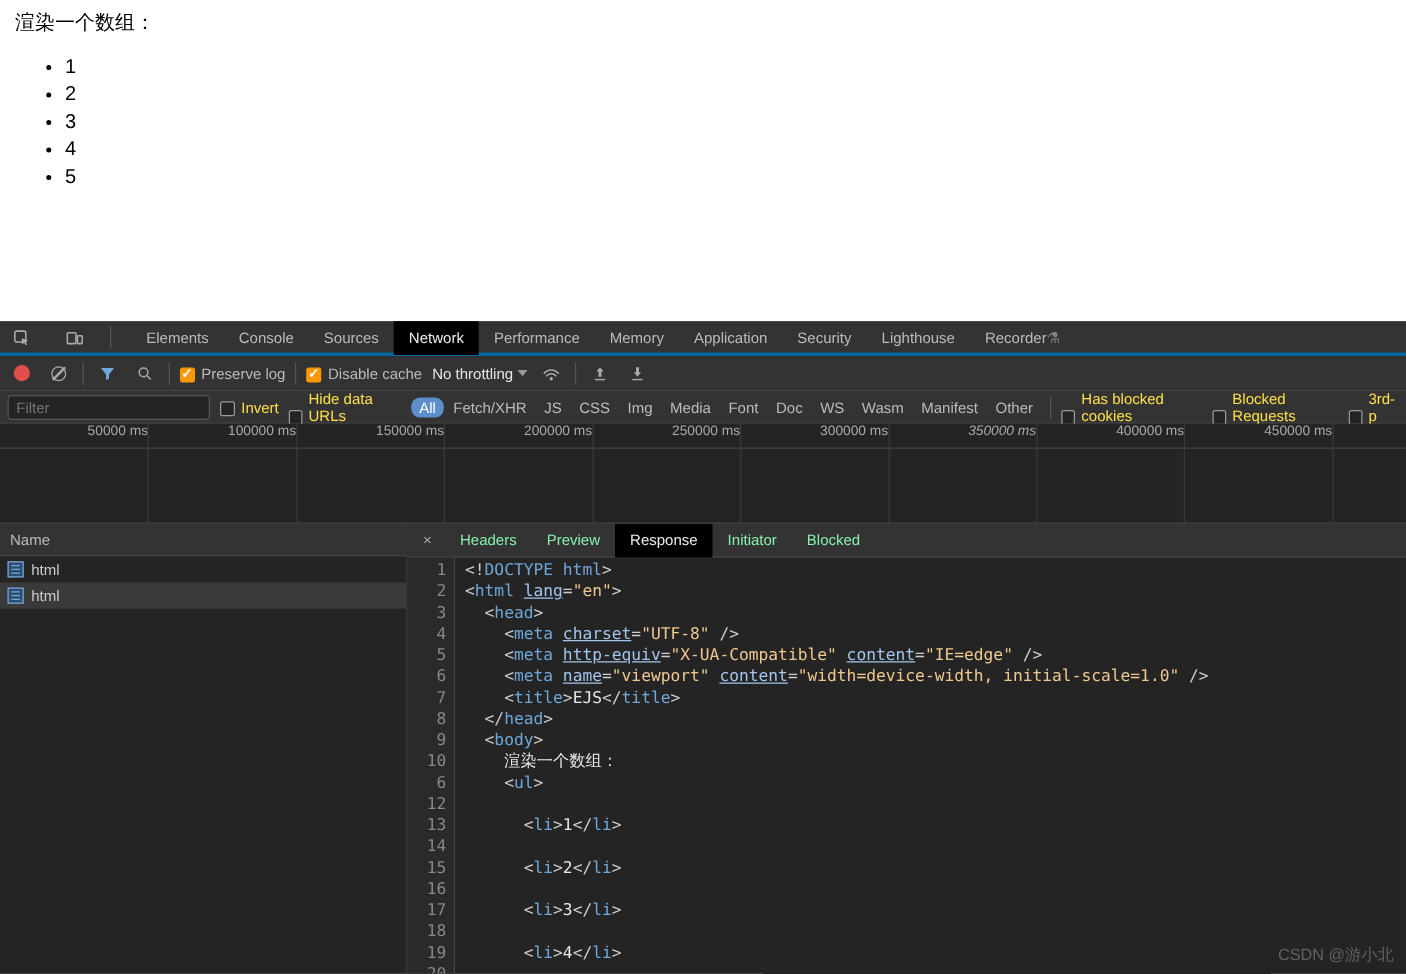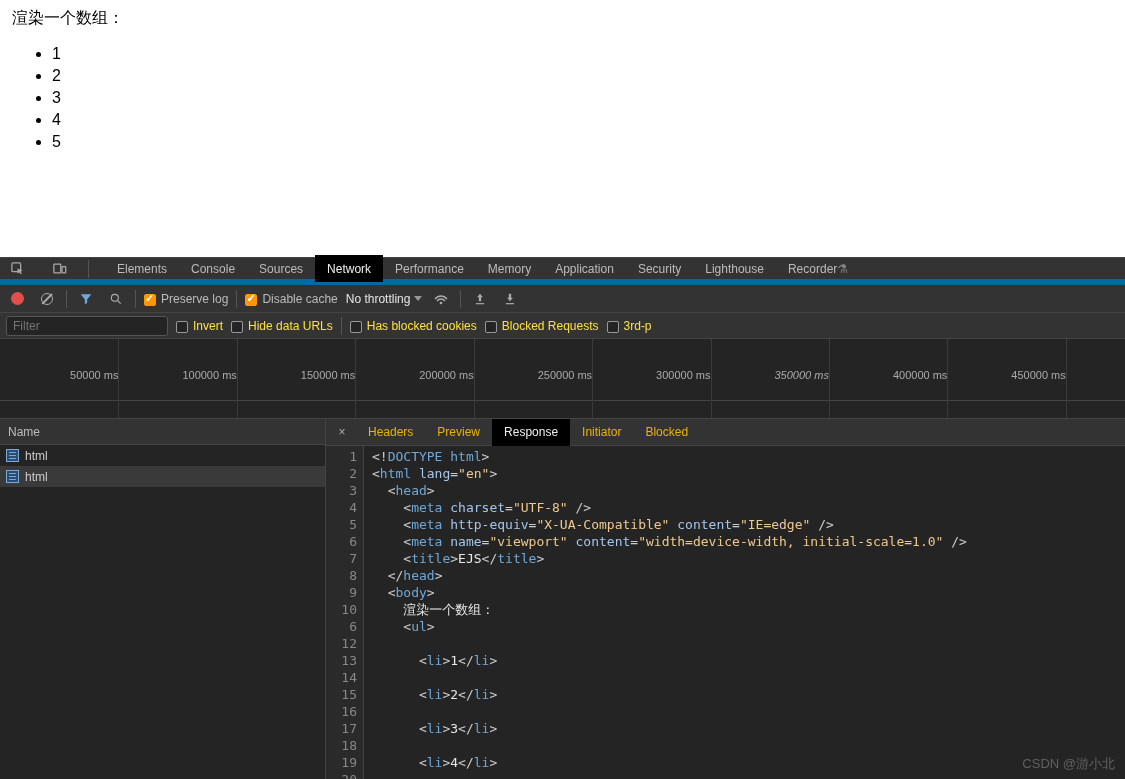--- a/index.html
+++ b/index.html
@@ -30,21 +30,21 @@
     color: #bbb;
     border-top: 1px solid #444;
     font-size: 12px;
     min-height: 0;
   }
   .dt-tabs {
     display: flex;
     align-items: center;
     height: 27px;
     background: #333;
-    border-bottom: 6px solid #0369a1;
+    border-bottom: 3px solid #0369a1;
     gap: 16px;
     padding: 0 4px;
     text-align: center;
   }
   .dt-tabs .icon-btn {
     width: 26px; height: 26px;
     display: flex; align-items: center; justify-content: center;
     color: #aaa;
   }
   .dt-tab {
@@ -95,21 +95,21 @@
   .pill {
     padding:1px 6px;border-radius:7px;color:#bbb;cursor:pointer;
   }
   .pill.active { background:#5d8fcc;color:#fff; }
   .filter-bar .chk .box{background:#242424;}
   .filter-bar .label{color:#fde047;}
 
   .timeline {
     height: 80px;background:#242424;border-bottom:1px solid #444;position:relative;
   }
-  .tl-marks{position:relative;height:32px;border-bottom:1px solid #444;margin-top:30px;}
+  .tl-marks{position:relative;height:20px;border-bottom:1px solid #444;}
   .tl-mark{position:absolute;top:0;font-size:11px;color:#aaa;text-align:right;transform:translateX(-100%);}
   .tl-grid{position:absolute;top:0;bottom:0;width:1px;background:#3a3a3a;}
 
   .net-body{flex:1;display:flex;min-height:0;}
   .req-list{
     width:326px;background:#242424;border-right:1px solid #444;display:flex;flex-direction:column;
   }
   .req-header{
     height:26px;display:flex;align-items:center;padding:0 8px;
     background:#333;border-bottom:1px solid #444;color:#bbb;
@@ -124,34 +124,34 @@
     position:relative;
   }
   .doc-icon::after{content:"";position:absolute;top:2px;left:2px;right:2px;height:1px;background:#7aa7d6;box-shadow:0 3px 0 #7aa7d6,0 6px 0 #7aa7d6;}
 
   .detail{flex:1;display:flex;flex-direction:column;background:#242424;min-width:0;}
   .detail-tabs{
     height:27px;display:flex;align-items:center;background:#333;
     border-bottom:1px solid #444;padding:0 4px;gap:2px;
   }
   .close-x{width:24px;text-align:center;color:#aaa;cursor:pointer;}
-  .d-tab{padding:0 12px;height:27px;display:flex;align-items:center;color:#eab308;cursor:pointer;}
+  .d-tab{padding:0 12px;height:27px;display:flex;align-items:center;color:#86efac;cursor:pointer;}
   .d-tab.active{background:#000;color:#eee;}
 
   .code-area{flex:1;display:flex;font-family:Menlo,Consolas,monospace;font-size:13px;overflow:hidden;}
   .gutter{
     width:38px;background:#2a2a2a;color:#888;text-align:right;
     padding:2px 6px 2px 0;line-height:17px;border-right:1px solid #444;
   }
   .code{
     flex:1;padding:2px 8px;line-height:17px;color:#ddd;white-space:pre;overflow:hidden;
   }
   .t-pun{color:#ccc;}
   .t-tag{color:#6fa8d8;}
-  .t-attr{color:#a4c5ec;}
+  .t-attr{color:#a4c5ec;text-decoration:underline;}
   .t-str{color:#eec98f;}
   .t-txt{color:#e8e8e8;}
   .t-endtag{color:#6fa8d8;}
 
   .watermark{
     position:absolute;right:10px;bottom:6px;color:#888;font-size:13px;opacity:.6;
     pointer-events:none;
   }
 </style>
 </head>
@@ -256,20 +256,34 @@
   <div class="filter-bar">
     <input class="filter-input" placeholder="Filter" style="">
     <label class="chk">
         <span class="box"></span>
         <span class="label">Invert</span>
       </label>
     <label class="chk">
         <span class="box"></span>
         <span class="label">Hide data URLs</span>
       </label>
+    <div id="filter-cats" style="display:flex;gap:2px;align-items:center;">
+        <span class="pill active">All</span>
+        <span class="pill">Fetch/XHR</span>
+        <span class="pill">JS</span>
+        <span class="pill">CSS</span>
+        <span class="pill">Img</span>
+        <span class="pill">Media</span>
+        <span class="pill">Font</span>
+        <span class="pill">Doc</span>
+        <span class="pill">WS</span>
+        <span class="pill">Wasm</span>
+        <span class="pill">Manifest</span>
+        <span class="pill">Other</span>
+      </div>
     <div class="sep"></div>
     <label class="chk">
         <span class="box"></span>
         <span class="label">Has blocked cookies</span>
       </label>
     <label class="chk">
         <span class="box"></span>
         <span class="label">Blocked Requests</span>
       </label>
     <label class="chk">

